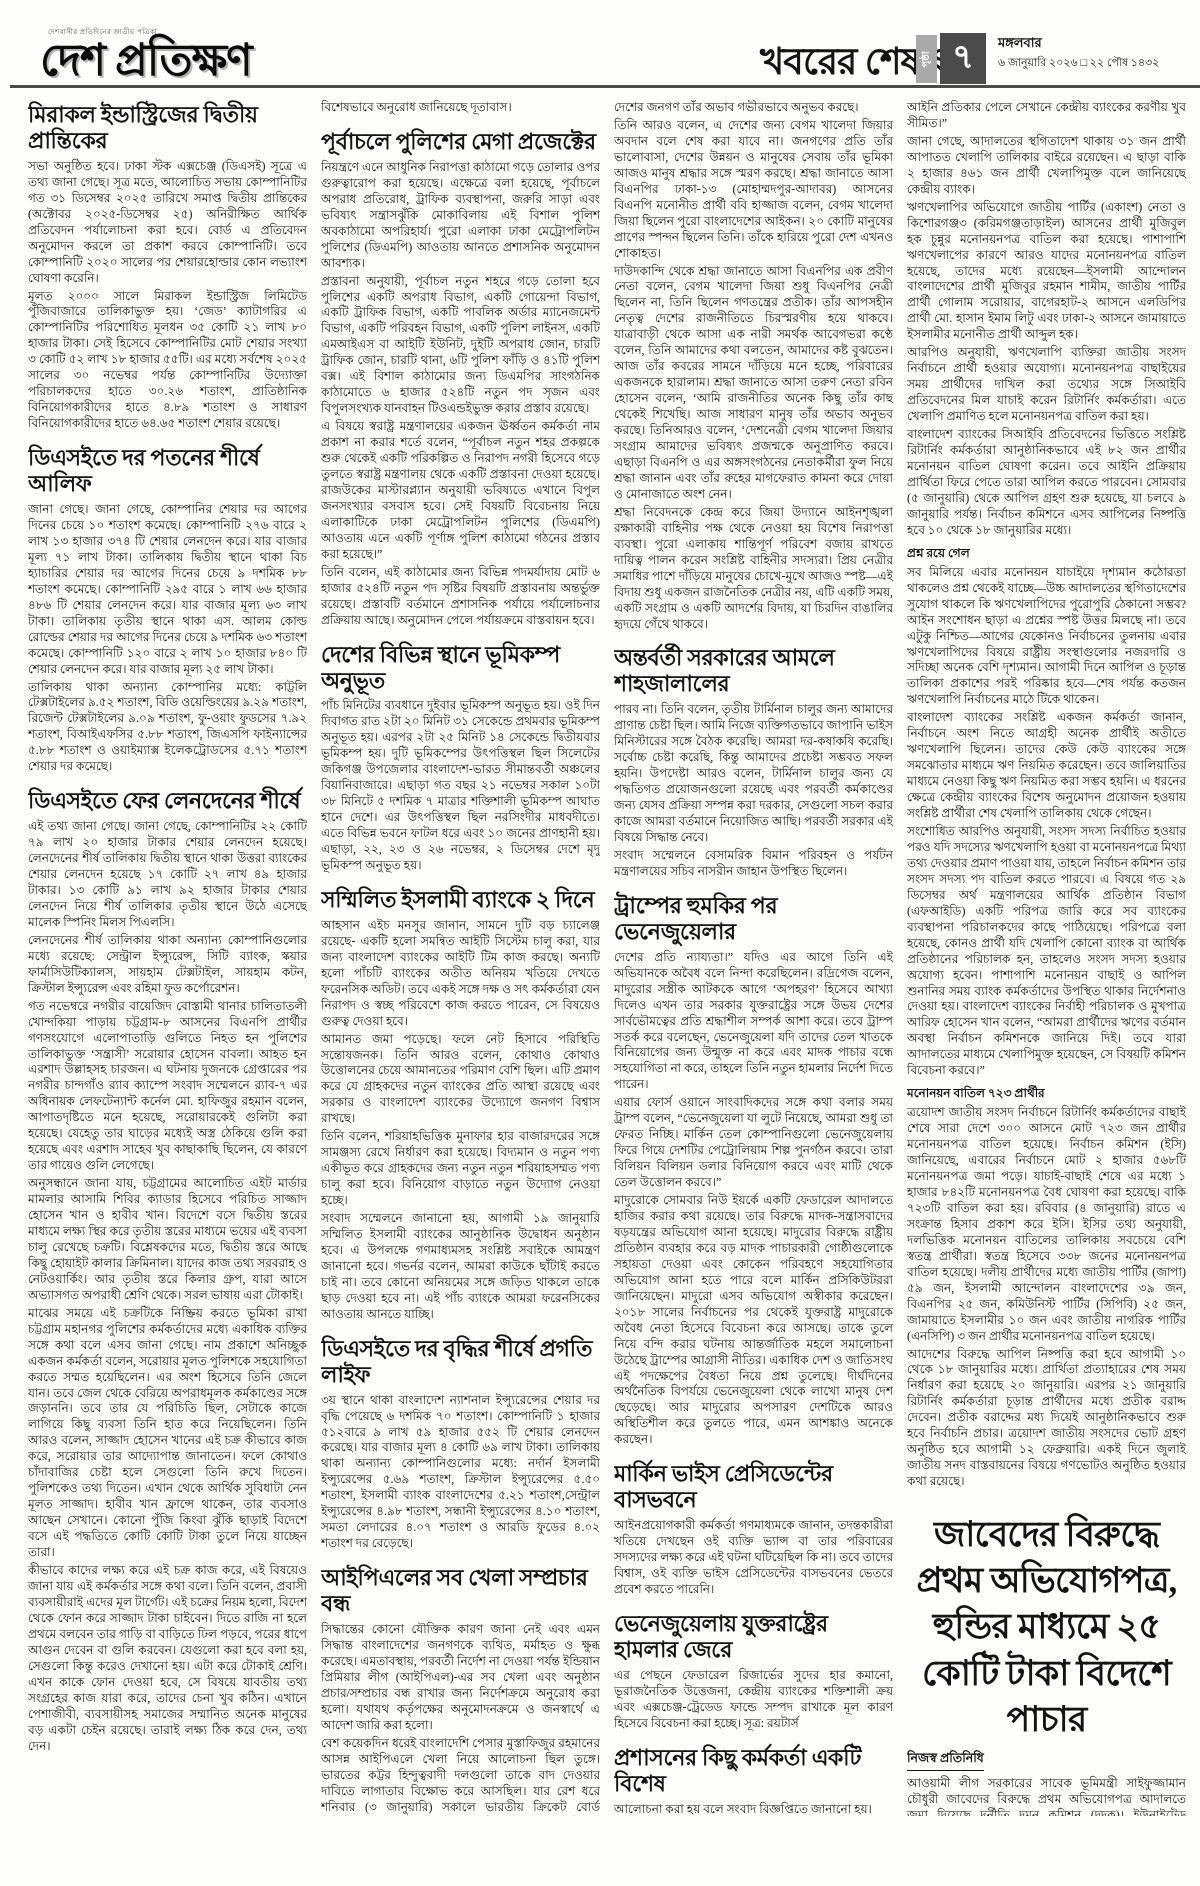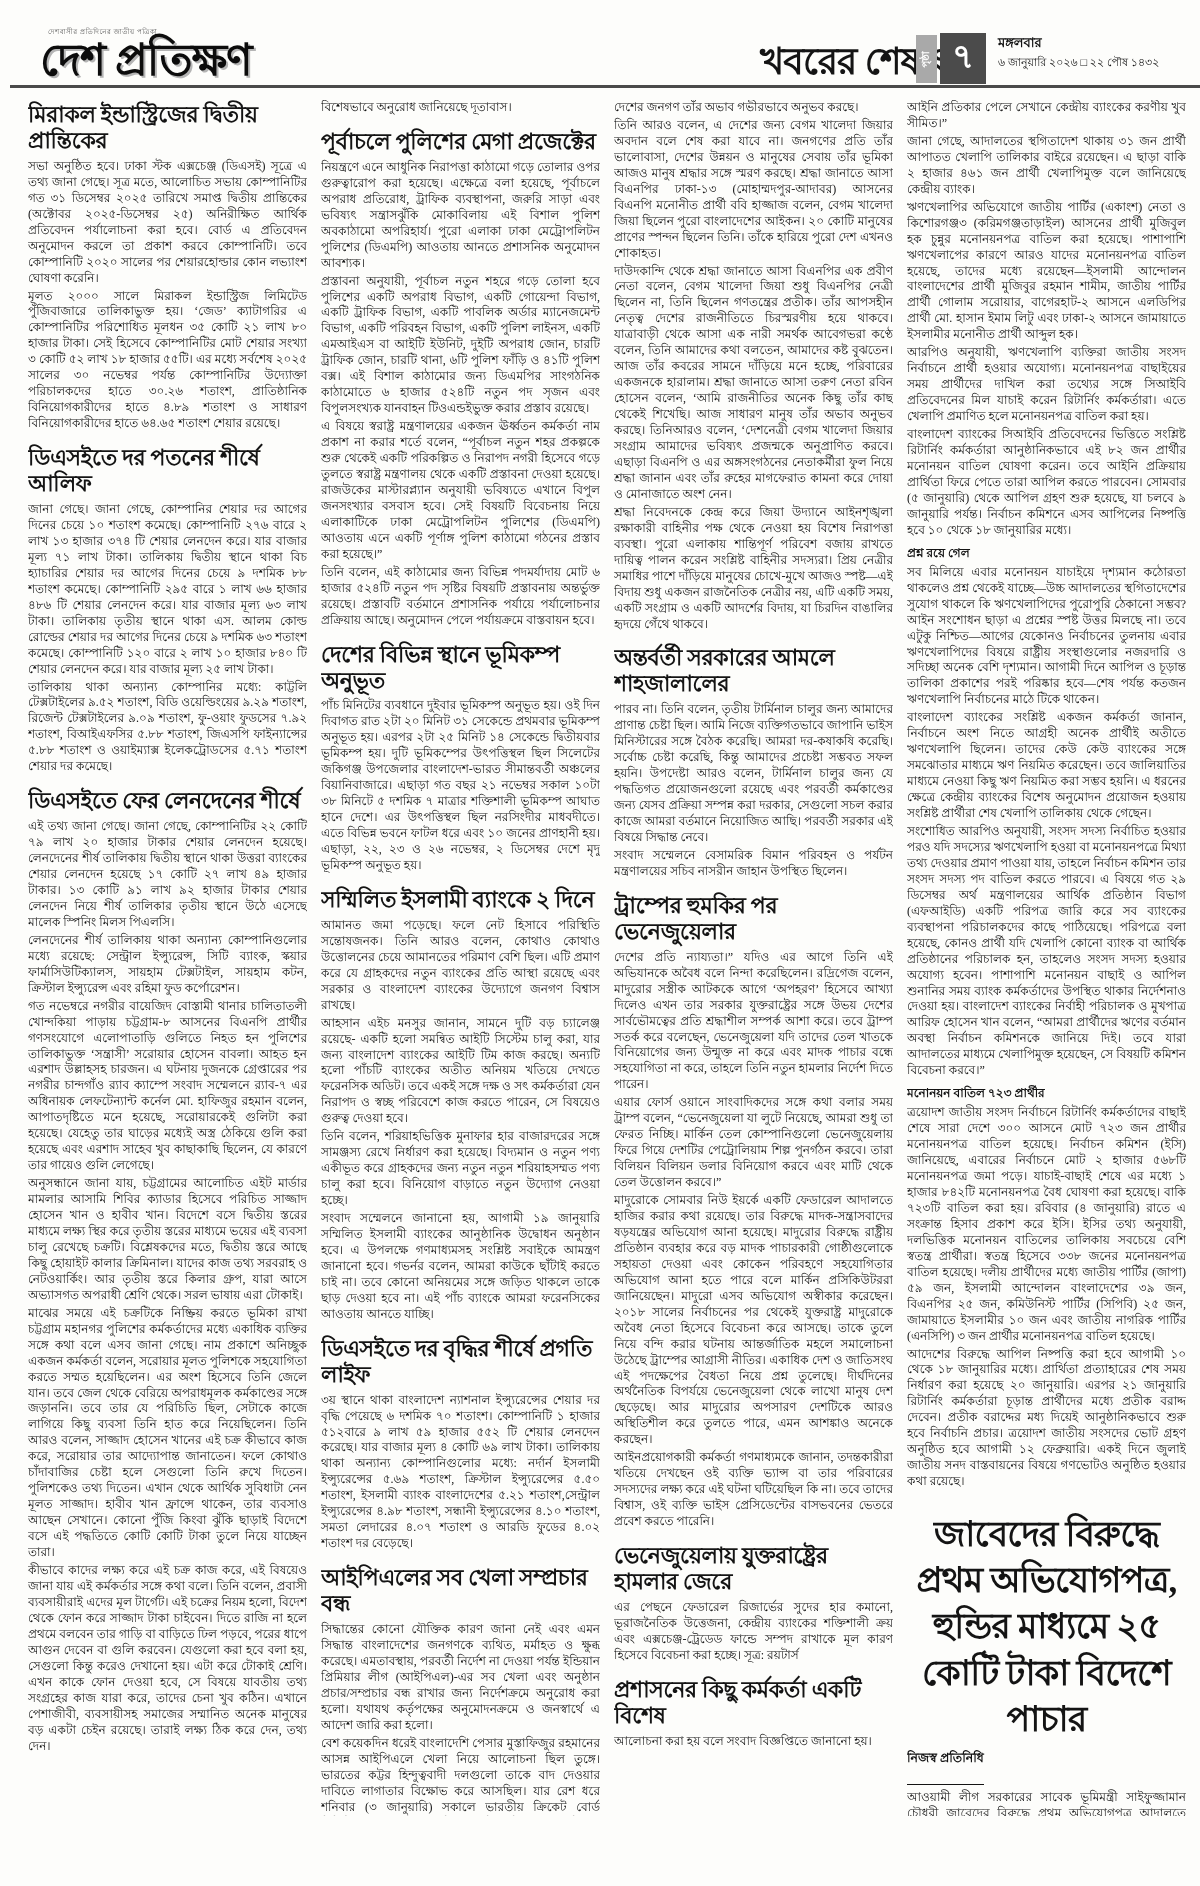--- a/index.html
+++ b/index.html
@@ -25,21 +25,21 @@
   
   .columns{position:absolute;top:100px;left:28px;width:1158px;display:flex;gap:14px;}
   .col{flex:1;min-width:0;height:1716px;overflow:hidden;}
   .headline{font-size:22px;font-weight:800;line-height:1.18;margin:13px 0 5px;
         letter-spacing:-.3px;}
   .col > .headline:first-child{margin-top:2px;}
   .big-headline{font-size:35px;font-weight:900;text-align:center;line-height:1.32;margin:22px 0 6px;
         letter-spacing:-.8px;}
   .para{font-size:12px;line-height:1.33;text-align:justify;margin:0 0 2px 0;word-break:break-word;}
   .byline{font-size:12.5px;font-weight:700;margin:2px 0 5px;width:fit-content;
-        border-bottom:1px solid #141414;padding-bottom:15px;}
+        border-bottom:1px solid #141414;padding-bottom:1px;}
   .subhead{font-size:12px;font-weight:700;margin:5px 0 1px;text-align:left;}
 </style>
 </head>
 <body>
 
 <div class="page">
   <div class="header">
     <div class="masthead">
       <div class="tagline">দেশবাসীর প্রতিদিনের জাতীয় পত্রিকা</div>
       <div class="masthead-title">দেশ প্রতিক্ষণ</div>
@@ -76,42 +76,43 @@
       <div class="col">
         <div class="para">বিশেষভাবে অনুরোধ জানিয়েছে দূতাবাস।</div>
         <div class="headline">পূর্বাচলে পুলিশের মেগা প্রজেক্টের</div>
         <div class="para">নিয়ন্ত্রণে এনে আধুনিক নিরাপত্তা কাঠামো গড়ে তোলার ওপর গুরুত্বারোপ করা হয়েছে। এক্ষেত্রে বলা হয়েছে, পূর্বাচলে অপরাধ প্রতিরোধ, ট্রাফিক ব্যবস্থাপনা, জরুরি সাড়া এবং ভবিষ্যৎ সন্ত্রাসঝুঁকি মোকাবিলায় এই বিশাল পুলিশ অবকাঠামো অপরিহার্য। পুরো এলাকা ঢাকা মেট্রোপলিটন পুলিশের (ডিএমপি) আওতায় আনতে প্রশাসনিক অনুমোদন আবশ্যক।</div>
         <div class="para">প্রস্তাবনা অনুযায়ী, পূর্বাচল নতুন শহরে গড়ে তোলা হবে পুলিশের একটি অপরাধ বিভাগ, একটি গোয়েন্দা বিভাগ, একটি ট্রাফিক বিভাগ, একটি পাবলিক অর্ডার ম্যানেজমেন্ট বিভাগ, একটি পরিবহন বিভাগ, একটি পুলিশ লাইনস, একটি এমআইএস বা আইটি ইউনিট, দুইটি অপরাধ জোন, চারটি ট্রাফিক জোন, চারটি থানা, ৬টি পুলিশ ফাঁড়ি ও ৪১টি পুলিশ বক্স। এই বিশাল কাঠামোর জন্য ডিএমপির সাংগঠনিক কাঠামোতে ৬ হাজার ৫২৪টি নতুন পদ সৃজন এবং বিপুলসংখ্যক যানবাহন টিওএন্ডইভুক্ত করার প্রস্তাব রয়েছে।</div>
         <div class="para">এ বিষয়ে স্বরাষ্ট্র মন্ত্রণালয়ের একজন ঊর্ধ্বতন কর্মকর্তা নাম প্রকাশ না করার শর্তে বলেন, “পূর্বাচল নতুন শহর প্রকল্পকে শুরু থেকেই একটি পরিকল্পিত ও নিরাপদ নগরী হিসেবে গড়ে তুলতে স্বরাষ্ট্র মন্ত্রণালয় থেকে একটি প্রস্তাবনা দেওয়া হয়েছে। রাজউকের মাস্টারপ্ল্যান অনুযায়ী ভবিষ্যতে এখানে বিপুল জনসংখ্যার বসবাস হবে। সেই বিষয়টি বিবেচনায় নিয়ে এলাকাটিকে ঢাকা মেট্রোপলিটন পুলিশের (ডিএমপি) আওতায় এনে একটি পূর্ণাঙ্গ পুলিশ কাঠামো গঠনের প্রস্তাব করা হয়েছে।”</div>
         <div class="para">তিনি বলেন, এই কাঠামোর জন্য বিভিন্ন পদমর্যাদায় মোট ৬ হাজার ৫২৪টি নতুন পদ সৃষ্টির বিষয়টি প্রস্তাবনায় অন্তর্ভুক্ত রয়েছে। প্রস্তাবটি বর্তমানে প্রশাসনিক পর্যায়ে পর্যালোচনার প্রক্রিয়ায় আছে। অনুমোদন পেলে পর্যায়ক্রমে বাস্তবায়ন হবে।</div>
         <div class="headline">দেশের বিভিন্ন স্থানে ভূমিকম্প অনুভূত</div>
         <div class="para">পাঁচ মিনিটের ব্যবধানে দুইবার ভূমিকম্প অনুভূত হয়। ওই দিন দিবাগত রাত ২টা ২০ মিনিট ৩১ সেকেন্ডে প্রথমবার ভূমিকম্প অনুভূত হয়। এরপর ২টা ২৫ মিনিট ১৪ সেকেন্ডে দ্বিতীয়বার ভূমিকম্প হয়। দুটি ভূমিকম্পের উৎপত্তিস্থল ছিল সিলেটের জকিগঞ্জ উপজেলার বাংলাদেশ-ভারত সীমান্তবর্তী অঞ্চলের বিয়ানিবাজারে। এছাড়া গত বছর ২১ নভেম্বর সকাল ১০টা ৩৮ মিনিটে ৫ দশমিক ৭ মাত্রার শক্তিশালী ভূমিকম্প আঘাত হানে দেশে। এর উৎপত্তিস্থল ছিল নরসিংদীর মাধবদীতে। এতে বিভিন্ন ভবনে ফাটল ধরে এবং ১০ জনের প্রাণহানী হয়। এছাড়া, ২২, ২৩ ও ২৬ নভেম্বর, ২ ডিসেম্বর দেশে মৃদু ভূমিকম্প অনুভূত হয়।</div>
         <div class="headline">সম্মিলিত ইসলামী ব্যাংকে ২ দিনে</div>
+        <div class="para">আহসান এইচ মনসুর জানান, সামনে দুটি বড় চ্যালেঞ্জ রয়েছে- একটি হলো সমন্বিত আইটি সিস্টেম চালু করা, যার জন্য বাংলাদেশ ব্যাংকের আইটি টিম কাজ করছে। অন্যটি হলো পাঁচটি ব্যাংকের অতীত অনিয়ম খতিয়ে দেখতে ফরেনসিক অডিট। তবে একই সঙ্গে দক্ষ ও সৎ কর্মকর্তারা যেন নিরাপদ ও স্বচ্ছ পরিবেশে কাজ করতে পারেন, সে বিষয়েও গুরুত্ব দেওয়া হবে।</div>
         <div class="para">আমানত জমা পড়েছে। ফলে নেট হিসাবে পরিস্থিতি সন্তোষজনক। তিনি আরও বলেন, কোথাও কোথাও উত্তোলনের চেয়ে আমানতের পরিমাণ বেশি ছিল। এটি প্রমাণ করে যে গ্রাহকদের নতুন ব্যাংকের প্রতি আস্থা রয়েছে এবং সরকার ও বাংলাদেশ ব্যাংকের উদ্যোগে জনগণ বিশ্বাস রাখছে।</div>
-        <div class="para">আহসান এইচ মনসুর জানান, সামনে দুটি বড় চ্যালেঞ্জ রয়েছে- একটি হলো সমন্বিত আইটি সিস্টেম চালু করা, যার জন্য বাংলাদেশ ব্যাংকের আইটি টিম কাজ করছে। অন্যটি হলো পাঁচটি ব্যাংকের অতীত অনিয়ম খতিয়ে দেখতে ফরেনসিক অডিট। তবে একই সঙ্গে দক্ষ ও সৎ কর্মকর্তারা যেন নিরাপদ ও স্বচ্ছ পরিবেশে কাজ করতে পারেন, সে বিষয়েও গুরুত্ব দেওয়া হবে।</div>
         <div class="para">তিনি বলেন, শরিয়াহভিত্তিক মুনাফার হার বাজারদরের সঙ্গে সামঞ্জস্য রেখে নির্ধারণ করা হয়েছে। বিদ্যমান ও নতুন পণ্য একীভূত করে গ্রাহকদের জন্য নতুন নতুন শরিয়াহসম্মত পণ্য চালু করা হবে। বিনিয়োগ বাড়াতে নতুন উদ্যোগ নেওয়া হচ্ছে।</div>
         <div class="para">সংবাদ সম্মেলনে জানানো হয়, আগামী ১৯ জানুয়ারি সম্মিলিত ইসলামী ব্যাংকের আনুষ্ঠানিক উদ্বোধন অনুষ্ঠান হবে। এ উপলক্ষে গণমাধ্যমসহ সংশ্লিষ্ট সবাইকে আমন্ত্রণ জানানো হবে। গভর্নর বলেন, আমরা কাউকে ছাঁটাই করতে চাই না। তবে কোনো অনিয়মের সঙ্গে জড়িত থাকলে তাকে ছাড় দেওয়া হবে না। এই পাঁচ ব্যাংকে আমরা ফরেনসিকের আওতায় আনতে যাচ্ছি।</div>
         <div class="headline">ডিএসইতে দর বৃদ্ধির শীর্ষে প্রগতি লাইফ</div>
         <div class="para">৩য় স্থানে থাকা বাংলাদেশ ন্যাশনাল ইন্স্যুরেন্সের শেয়ার দর বৃদ্ধি পেয়েছে ৬ দশমিক ৭০ শতাংশ। কোম্পানিটি ১ হাজার ৫১২বারে ৯ লাখ ৫৯ হাজার ৫৫২ টি শেয়ার লেনদেন করেছে। যার বাজার মূল্য ৪ কোটি ৬৯ লাখ টাকা। তালিকায় থাকা অন্যান্য কোম্পানিগুলোর মধ্যে: নর্দার্ন ইসলামী ইন্স্যুরেন্সের ৫.৬৯ শতাংশ, ক্রিস্টাল ইন্স্যুরেন্সের ৫.৫০ শতাংশ, ইসলামী ব্যাংক বাংলাদেশের ৫.২১ শতাংশ,সেন্ট্রাল ইন্স্যুরেন্সের ৪.৯৮ শতাংশ, সন্ধানী ইন্স্যুরেন্সের ৪.১০ শতাংশ, সমতা লেদারের ৪.০৭ শতাংশ ও আরডি ফুডের ৪.০২ শতাংশ দর বেড়েছে।</div>
         <div class="headline">আইপিএলের সব খেলা সম্প্রচার বন্ধ</div>
         <div class="para">সিদ্ধান্তের কোনো যৌক্তিক কারণ জানা নেই এবং এমন সিদ্ধান্ত বাংলাদেশের জনগণকে ব্যথিত, মর্মাহত ও ক্ষুব্ধ করেছে। এমতাবস্থায়, পরবর্তী নির্দেশ না দেওয়া পর্যন্ত ইন্ডিয়ান প্রিমিয়ার লীগ (আইপিএল)-এর সব খেলা এবং অনুষ্ঠান প্রচার/সম্প্রচার বন্ধ রাখার জন্য নির্দেশক্রমে অনুরোধ করা হলো। যথাযথ কর্তৃপক্ষের অনুমোদনক্রমে ও জনস্বার্থে এ আদেশ জারি করা হলো।</div>
         <div class="para">বেশ কয়েকদিন ধরেই বাংলাদেশি পেসার মুস্তাফিজুর রহমানের আসন্ন আইপিএলে খেলা নিয়ে আলোচনা ছিল তুঙ্গে। ভারতের কট্টর হিন্দুত্ববাদী দলগুলো তাকে বাদ দেওয়ার দাবিতে লাগাতার বিক্ষোভ করে আসছিল। যার রেশ ধরে শনিবার (৩ জানুয়ারি) সকালে ভারতীয় ক্রিকেট বোর্ড বিসিসিআইয়ের সচিব দেবজিৎ সাইকিয়া ফিজকে আইপিএল থেকে বাদ দেওয়ার নির্দেশনার কথা জানান। পরে কলকাতা নাইট রাইডার্স (কেকেআর) আনুষ্ঠানিকভাবে জানায়, মুস্তাফিজ আর তাদের স্কোয়াডে নেই।</div>
       </div>
       <div class="col">
         <div class="para">দেশের জনগণ তাঁর অভাব গভীরভাবে অনুভব করছে।</div>
         <div class="para">তিনি আরও বলেন, এ দেশের জন্য বেগম খালেদা জিয়ার অবদান বলে শেষ করা যাবে না। জনগণের প্রতি তাঁর ভালোবাসা, দেশের উন্নয়ন ও মানুষের সেবায় তাঁর ভূমিকা আজও মানুষ শ্রদ্ধার সঙ্গে স্মরণ করছে। শ্রদ্ধা জানাতে আসা বিএনপির ঢাকা-১৩ (মোহাম্মদপুর-আদাবর) আসনের বিএনপি মনোনীত প্রার্থী ববি হাজ্জাজ বলেন, বেগম খালেদা জিয়া ছিলেন পুরো বাংলাদেশের আইকন। ২০ কোটি মানুষের প্রাণের স্পন্দন ছিলেন তিনি। তাঁকে হারিয়ে পুরো দেশ এখনও শোকাহত।</div>
         <div class="para">দাউদকান্দি থেকে শ্রদ্ধা জানাতে আসা বিএনপির এক প্রবীণ নেতা বলেন, বেগম খালেদা জিয়া শুধু বিএনপির নেত্রী ছিলেন না, তিনি ছিলেন গণতন্ত্রের প্রতীক। তাঁর আপসহীন নেতৃত্ব দেশের রাজনীতিতে চিরস্মরণীয় হয়ে থাকবে। যাত্রাবাড়ী থেকে আসা এক নারী সমর্থক আবেগভরা কণ্ঠে বলেন, তিনি আমাদের কথা বলতেন, আমাদের কষ্ট বুঝতেন। আজ তাঁর কবরের সামনে দাঁড়িয়ে মনে হচ্ছে, পরিবারের একজনকে হারালাম। শ্রদ্ধা জানাতে আসা তরুণ নেতা রবিন হোসেন বলেন, ‘আমি রাজনীতির অনেক কিছু তাঁর কাছ থেকেই শিখেছি। আজ সাধারণ মানুষ তাঁর অভাব অনুভব করছে। তিনিআরও বলেন, ‘দেশনেত্রী বেগম খালেদা জিয়ার সংগ্রাম আমাদের ভবিষ্যৎ প্রজন্মকে অনুপ্রাণিত করবে। এছাড়া বিএনপি ও এর অঙ্গসংগঠনের নেতাকর্মীরা ফুল নিয়ে শ্রদ্ধা জানান এবং তাঁর রুহের মাগফেরাত কামনা করে দোয়া ও মোনাজাতে অংশ নেন।</div>
         <div class="para">শ্রদ্ধা নিবেদনকে কেন্দ্র করে জিয়া উদ্যানে আইনশৃঙ্খলা রক্ষাকারী বাহিনীর পক্ষ থেকে নেওয়া হয় বিশেষ নিরাপত্তা ব্যবস্থা। পুরো এলাকায় শান্তিপূর্ণ পরিবেশ বজায় রাখতে দায়িত্ব পালন করেন সংশ্লিষ্ট বাহিনীর সদস্যরা। প্রিয় নেত্রীর সমাধির পাশে দাঁড়িয়ে মানুষের চোখে-মুখে আজও স্পষ্ট—এই বিদায় শুধু একজন রাজনৈতিক নেত্রীর নয়, এটি একটি সময়, একটি সংগ্রাম ও একটি আদর্শের বিদায়, যা চিরদিন বাঙালির হৃদয়ে গেঁথে থাকবে।</div>
         <div class="headline">অন্তর্বর্তী সরকারের আমলে শাহজালালের</div>
         <div class="para">পারব না। তিনি বলেন, তৃতীয় টার্মিনাল চালুর জন্য আমাদের প্রাণান্ত চেষ্টা ছিল। আমি নিজে ব্যক্তিগতভাবে জাপানি ভাইস মিনিস্টারের সঙ্গে বৈঠক করেছি। আমরা দর-কষাকষি করেছি। সর্বোচ্চ চেষ্টা করেছি, কিন্তু আমাদের প্রচেষ্টা সম্ভবত সফল হয়নি। উপদেষ্টা আরও বলেন, টার্মিনাল চালুর জন্য যে পদ্ধতিগত প্রয়োজনগুলো রয়েছে এবং পরবর্তী কর্মকাণ্ডের জন্য যেসব প্রক্রিয়া সম্পন্ন করা দরকার, সেগুলো সচল করার কাজে আমরা বর্তমানে নিয়োজিত আছি। পরবর্তী সরকার এই বিষয়ে সিদ্ধান্ত নেবে।</div>
         <div class="para">সংবাদ সম্মেলনে বেসামরিক বিমান পরিবহন ও পর্যটন মন্ত্রণালয়ের সচিব নাসরীন জাহান উপস্থিত ছিলেন।</div>
         <div class="headline">ট্রাম্পের হুমকির পর ভেনেজুয়েলার</div>
         <div class="para">দেশের প্রতি ন্যায্যতা।” যদিও এর আগে তিনি এই অভিযানকে অবৈধ বলে নিন্দা করেছিলেন। রদ্রিগেজ বলেন, মাদুরোর সস্ত্রীক আটককে আগে ‘অপহরণ’ হিসেবে আখ্যা দিলেও এখন তার সরকার যুক্তরাষ্ট্রের সঙ্গে উভয় দেশের সার্বভৌমত্বের প্রতি শ্রদ্ধাশীল সম্পর্ক আশা করে। তবে ট্রাম্প সতর্ক করে বলেছেন, ভেনেজুয়েলা যদি তাদের তেল খাতকে বিনিয়োগের জন্য উন্মুক্ত না করে এবং মাদক পাচার বন্ধে সহযোগিতা না করে, তাহলে তিনি নতুন হামলার নির্দেশ দিতে পারেন।</div>
         <div class="para">এয়ার ফোর্স ওয়ানে সাংবাদিকদের সঙ্গে কথা বলার সময় ট্রাম্প বলেন, “ভেনেজুয়েলা যা লুটে নিয়েছে, আমরা শুধু তা ফেরত নিচ্ছি। মার্কিন তেল কোম্পানিগুলো ভেনেজুয়েলায় ফিরে গিয়ে দেশটির পেট্রোলিয়াম শিল্প পুনর্গঠন করবে। তারা বিলিয়ন বিলিয়ন ডলার বিনিয়োগ করবে এবং মাটি থেকে তেল উত্তোলন করবে।”</div>
         <div class="para">মাদুরোকে সোমবার নিউ ইয়র্কে একটি ফেডারেল আদালতে হাজির করার কথা রয়েছে। তার বিরুদ্ধে মাদক-সন্ত্রাসবাদের ষড়যন্ত্রের অভিযোগ আনা হয়েছে। মাদুরোর বিরুদ্ধে রাষ্ট্রীয় প্রতিষ্ঠান ব্যবহার করে বড় মাদক পাচারকারী গোষ্ঠীগুলোকে সহায়তা দেওয়া এবং কোকেন পরিবহণে সহযোগিতার অভিযোগ আনা হতে পারে বলে মার্কিন প্রসিকিউটররা জানিয়েছেন। মাদুরো এসব অভিযোগ অস্বীকার করেছেন। ২০১৮ সালের নির্বাচনের পর থেকেই যুক্তরাষ্ট্র মাদুরোকে অবৈধ নেতা হিসেবে বিবেচনা করে আসছে। তাকে তুলে নিয়ে বন্দি করার ঘটনায় আন্তর্জাতিক মহলে সমালোচনা উঠেছে ট্রাম্পের আগ্রাসী নীতির। একাধিক দেশ ও জাতিসংঘ এই পদক্ষেপের বৈধতা নিয়ে প্রশ্ন তুলেছে। দীর্ঘদিনের অর্থনৈতিক বিপর্যয়ে ভেনেজুয়েলা থেকে লাখো মানুষ দেশ ছেড়েছে। আর মাদুরোর অপসারণ দেশটিকে আরও অস্থিতিশীল করে তুলতে পারে, এমন আশঙ্কাও অনেকে করছেন।</div>
+        <div class="headline">মার্কিন ভাইস প্রেসিডেন্টের বাসভবনে</div>
         <div class="para">আইনপ্রয়োগকারী কর্মকর্তা গণমাধ্যমকে জানান, তদন্তকারীরা খতিয়ে দেখছেন ওই ব্যক্তি ভ্যান্স বা তার পরিবারের সদস্যদের লক্ষ্য করে এই ঘটনা ঘটিয়েছিল কি না। তবে তাদের বিশ্বাস, ওই ব্যক্তি ভাইস প্রেসিডেন্টের বাসভবনের ভেতরে প্রবেশ করতে পারেনি।</div>
         <div class="headline">ভেনেজুয়েলায় যুক্তরাষ্ট্রের হামলার জেরে</div>
         <div class="para">এর পেছনে ফেডারেল রিজার্ভের সুদের হার কমানো, ভূরাজনৈতিক উত্তেজনা, কেন্দ্রীয় ব্যাংকের শক্তিশালী ক্রয় এবং এক্সচেঞ্জ-ট্রেডেড ফান্ডে সম্পদ রাখাকে মূল কারণ হিসেবে বিবেচনা করা হচ্ছে। সূত্র: রয়টার্স</div>
         <div class="headline">প্রশাসনের কিছু কর্মকর্তা একটি বিশেষ</div>
         <div class="para">আলোচনা করা হয় বলে সংবাদ বিজ্ঞপ্তিতে জানানো হয়।</div>
       </div>
       <div class="col">
         <div class="para">আইনি প্রতিকার পেলে সেখানে কেন্দ্রীয় ব্যাংকের করণীয় খুব সীমিত।”</div>
         <div class="para">জানা গেছে, আদালতের স্থগিতাদেশ থাকায় ৩১ জন প্রার্থী আপাতত খেলাপি তালিকার বাইরে রয়েছেন। এ ছাড়া বাকি ২ হাজার ৪৬১ জন প্রার্থী খেলাপিমুক্ত বলে জানিয়েছে কেন্দ্রীয় ব্যাংক।</div>
         <div class="para">ঋণখেলাপির অভিযোগে জাতীয় পার্টির (একাংশ) নেতা ও কিশোরগঞ্জ৩ (করিমগঞ্জতাড়াইল) আসনের প্রার্থী মুজিবুল হক চুন্নুর মনোনয়নপত্র বাতিল করা হয়েছে। পাশাপাশি ঋণখেলাপের কারণে আরও যাদের মনোনয়নপত্র বাতিল হয়েছে, তাদের মধ্যে রয়েছেন—ইসলামী আন্দোলন বাংলাদেশের প্রার্থী মুজিবুর রহমান শামীম, জাতীয় পার্টির প্রার্থী গোলাম সরোয়ার, বাগেরহাট-২ আসনে এলডিপির প্রার্থী মো. হাসান ইমাম লিটু এবং ঢাকা-২ আসনে জামায়াতে ইসলামীর মনোনীত প্রার্থী আব্দুল হক।</div>

